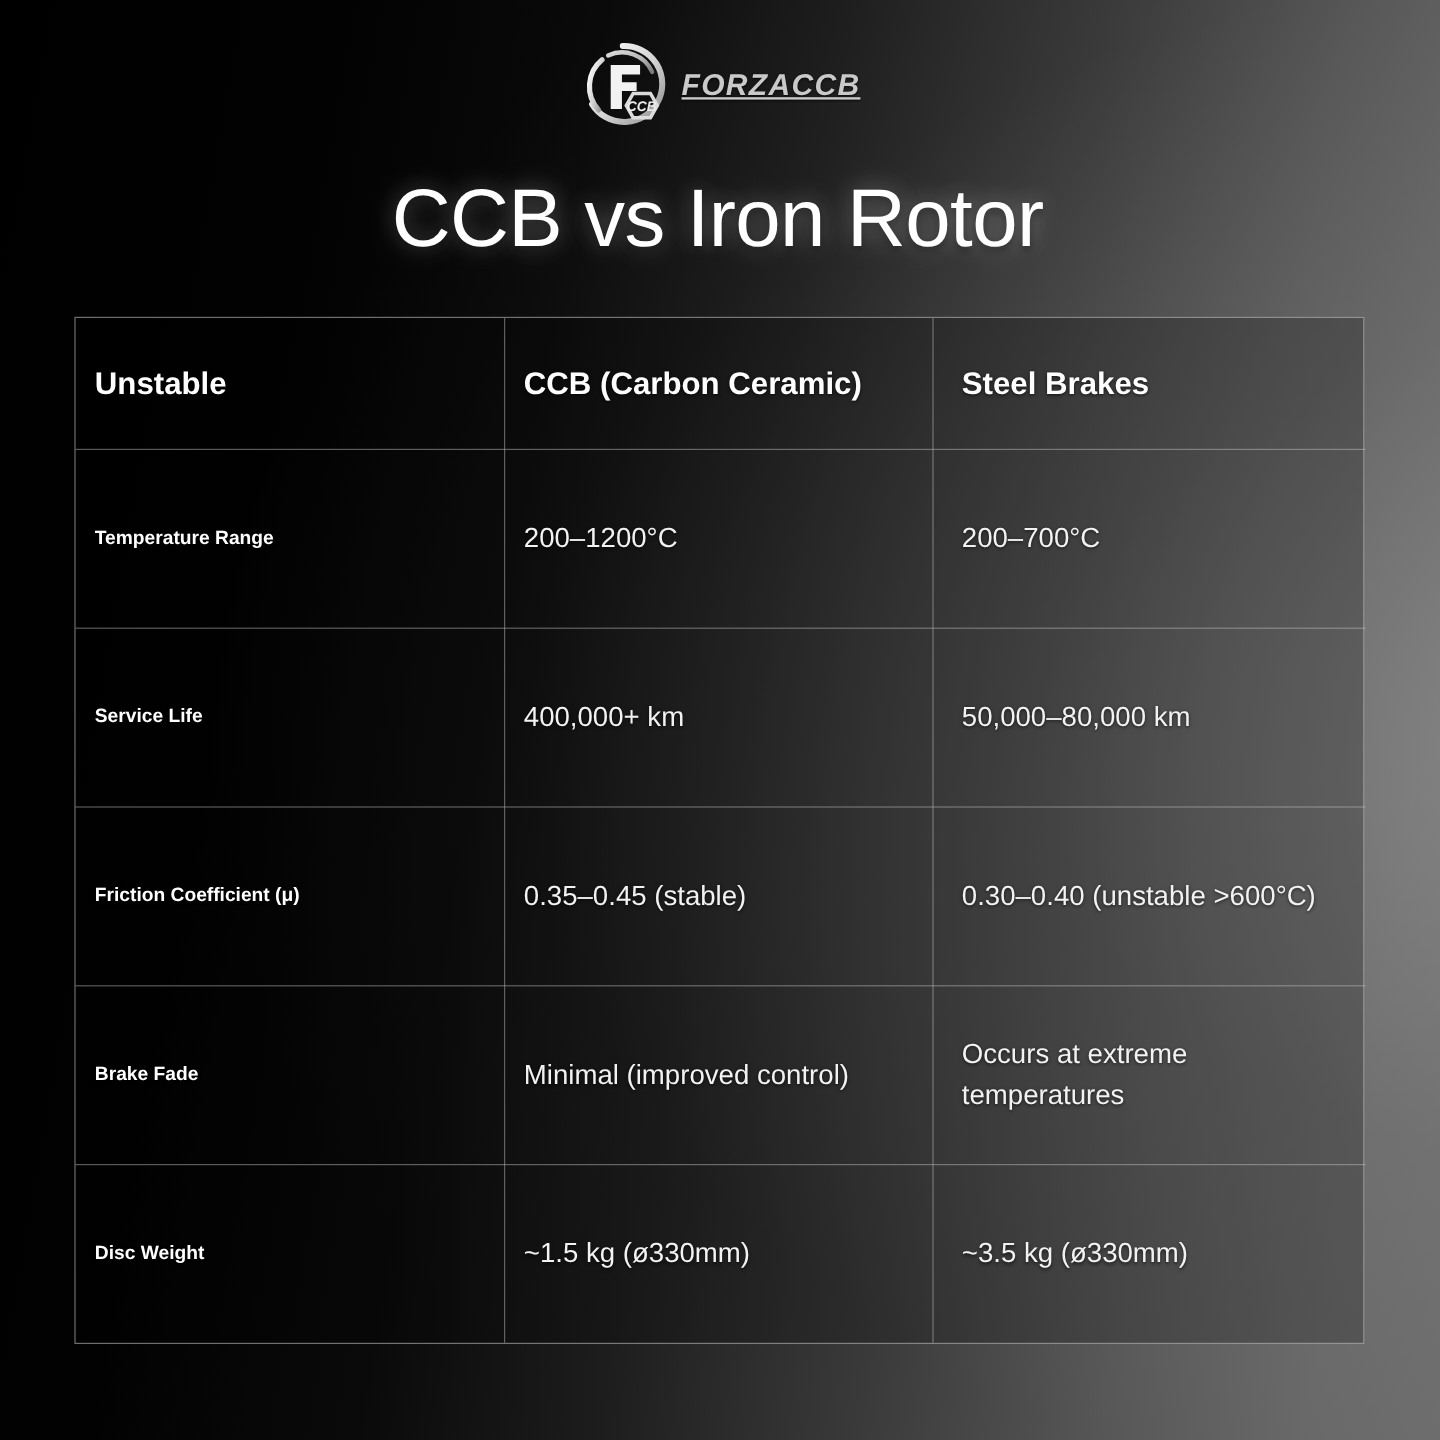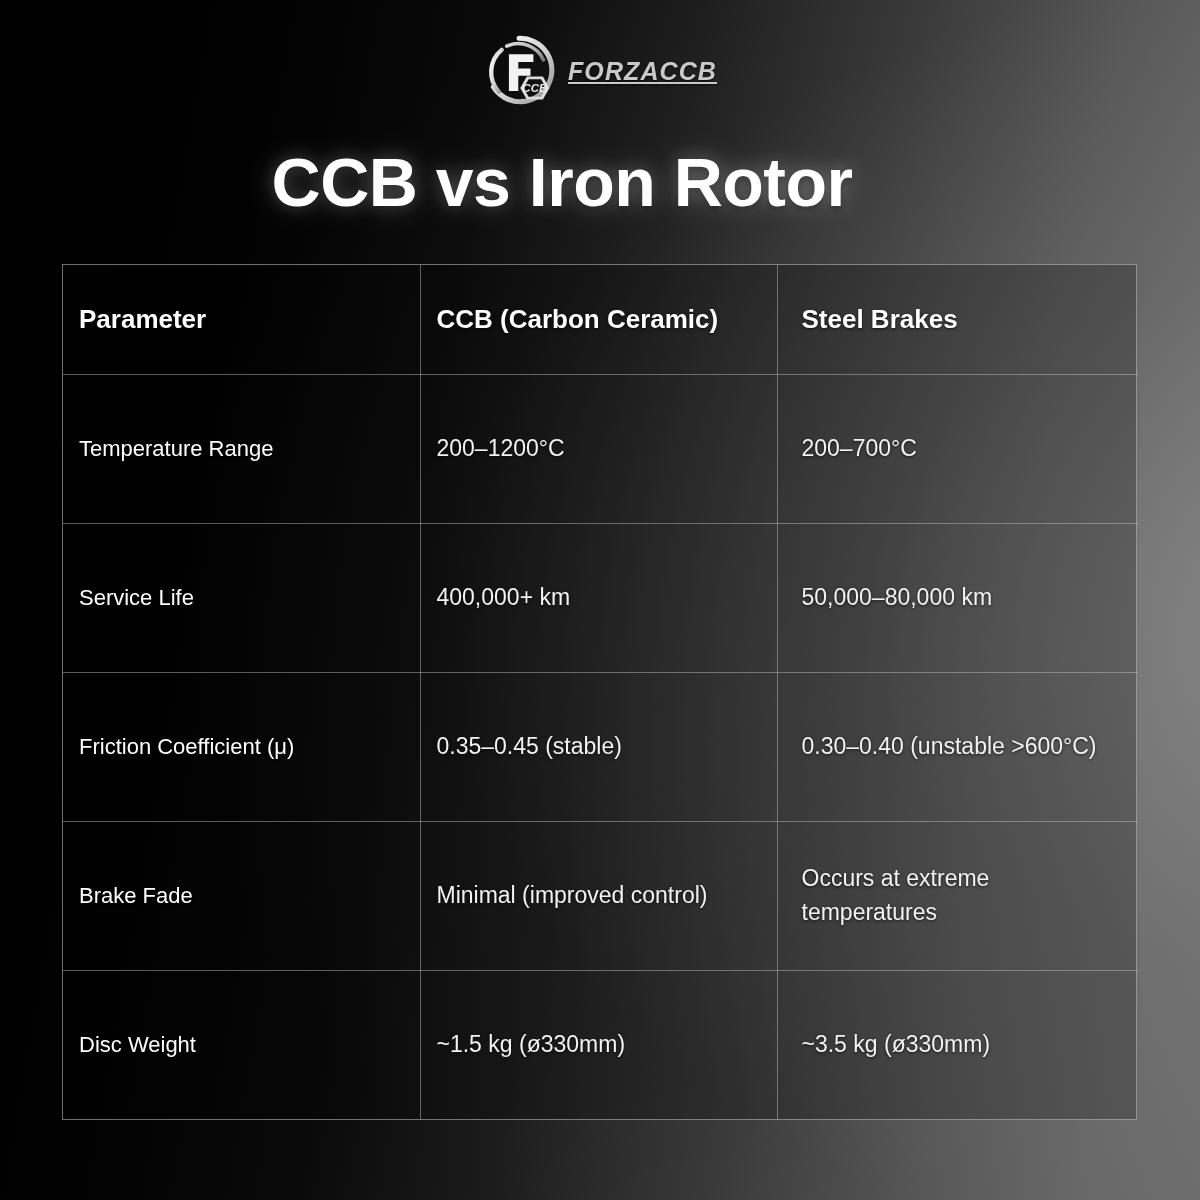--- a/index.html
+++ b/index.html
@@ -54,28 +54,29 @@
   }
 
   
   .title {
     position: absolute;
     top: 146px;
     left: 0;
     width: 1124px;
     text-align: center;
     font-size: 68px;
-    font-weight: bold;
+    font-weight: normal;
     color: #ffffff;
     letter-spacing: -0.5px;
     line-height: 1.08;
     text-shadow:
       0 0 18px rgba(255,255,255,0.30),
       0 0 42px rgba(255,255,255,0.16),
       0 3px 7px rgba(0,0,0,0.55);
+    padding-left: 36px;
   }
 
   
   .table-wrap {
     position: absolute;
     left: 62px;
     top: 264px;
     width: 1075px;
     height: 856px;
     border: 1px solid rgba(200,200,200,0.55);
@@ -108,22 +109,22 @@
   table.cmp thead th {
     height: 109px;
     font-size: 26px;
     font-weight: bold;
     color: #ffffff;
     text-shadow: 0 1px 3px rgba(0,0,0,0.7);
   }
   table.cmp tbody tr { height: 107px; }
 
   td.param {
-    font-size: 22px;
-    font-weight: normal;
+    font-size: 16px;
+    font-weight: bold;
     color: #ffffff;
     text-shadow: 0 1px 3px rgba(0,0,0,0.7);
   }
   td.val {
     font-size: 23px;
     font-weight: normal;
     color: #f2f2f2;
     text-shadow: 0 1px 3px rgba(0,0,0,0.65);
     line-height: 1.45;
   }
@@ -156,21 +157,21 @@
 
   <div class="table-wrap">
     <table class="cmp">
       <colgroup>
         <col class="c-param">
           <col class="c-ccb">
           <col class="c-steel">
       </colgroup>
       <thead>
         <tr>
-          <th>Parameter</th>
+          <th>Unstable</th>
           <th>CCB (Carbon Ceramic)</th>
           <th>Steel Brakes</th>
         </tr>
       </thead>
       <tbody>
         <tr>
           <td class="param">Temperature Range</td>
           <td class="val">200–1200°C</td>
           <td class="val">200–700°C</td>
         </tr>

